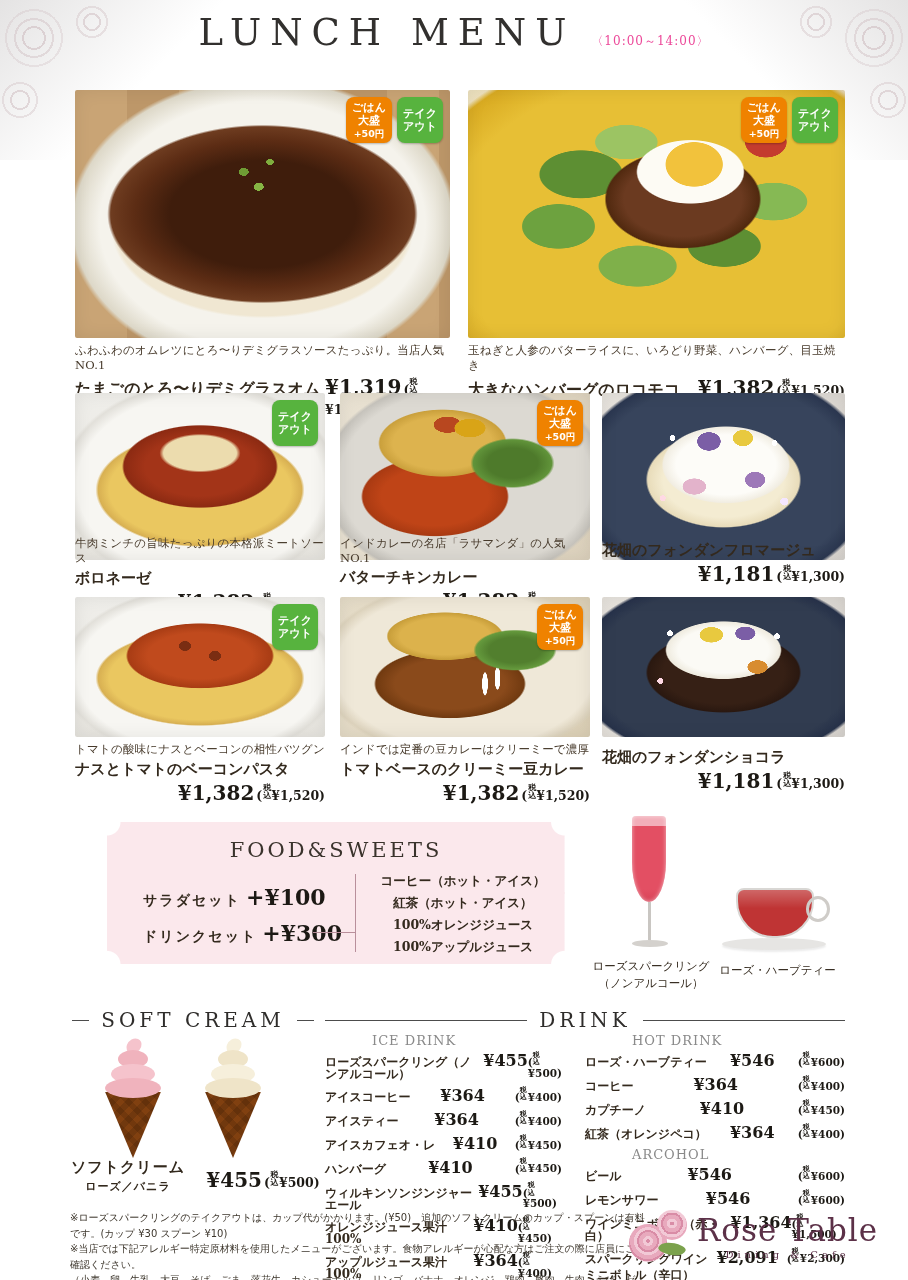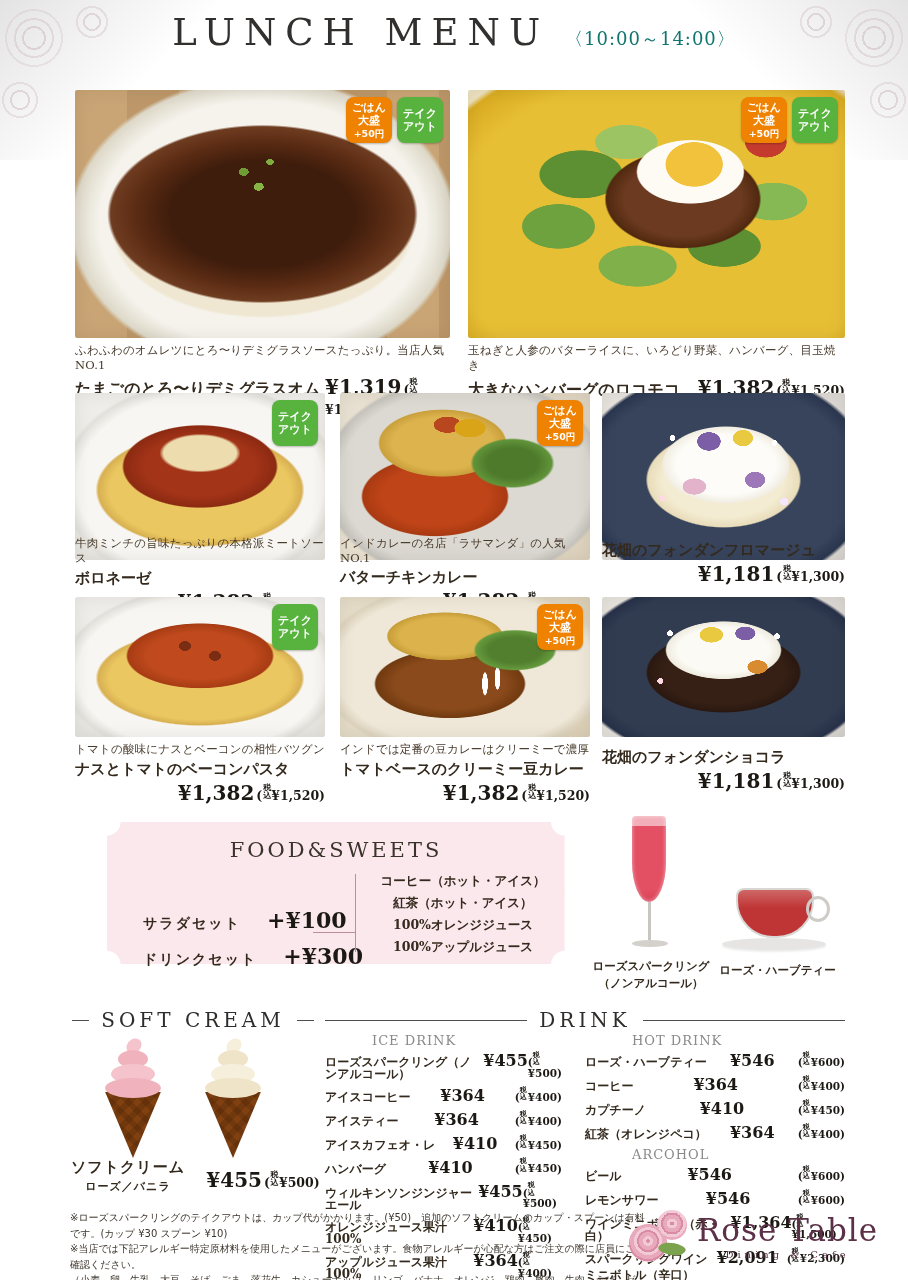--- a/index.html
+++ b/index.html
@@ -13,21 +13,21 @@
     radial-gradient(circle at 20px 100px, transparent 0 8px, rgba(205,186,190,.5) 8px 10px, transparent 10px 16px, rgba(205,186,190,.36) 16px 18px, transparent 18px),
     linear-gradient(135deg, rgba(185,182,182,.38), rgba(255,255,255,0) 55%);}
   .deco-tr{right:0;top:0;width:250px;height:160px;background:
     radial-gradient(circle at 216px 38px, transparent 0 10px, rgba(205,186,190,.55) 10px 12px, transparent 12px 18px, rgba(205,186,190,.42) 18px 20px, transparent 20px 27px, rgba(205,186,190,.3) 27px 29px, transparent 29px),
     radial-gradient(circle at 158px 22px, transparent 0 7px, rgba(205,186,190,.5) 7px 9px, transparent 9px 14px, rgba(205,186,190,.36) 14px 16px, transparent 16px),
     radial-gradient(circle at 230px 100px, transparent 0 8px, rgba(205,186,190,.5) 8px 10px, transparent 10px 16px, rgba(205,186,190,.36) 16px 18px, transparent 18px),
     linear-gradient(225deg, rgba(185,182,182,.38), rgba(255,255,255,0) 55%);}
   
   .hdr{position:absolute;left:0;top:11px;width:100%;display:flex;justify-content:center;align-items:baseline;gap:16px;}
   .hdr .t{font-size:37px;letter-spacing:9px;color:#32302e;}
-  .hdr .h{font-size:18px;letter-spacing:1px;color:#0f766e;}
+  .hdr .h{font-size:12px;letter-spacing:1px;color:#ec4899;}
   
   .photo{position:absolute;border-radius:2px;box-shadow:inset 0 0 18px rgba(0,0,0,.08);}
   .badges{position:absolute;top:7px;right:7px;display:flex;gap:5px;font-family:"DejaVu Sans","Liberation Sans",sans-serif;}
   .badge{width:46px;height:46px;border-radius:8px;color:#fff;display:flex;flex-direction:column;
          align-items:center;justify-content:center;font-size:11px;font-weight:bold;line-height:1.2;
          box-shadow:0 1px 2px rgba(0,0,0,.25);}
   .b-rice{background:#ef8200;}
   .b-rice .l3{font-size:9.5px;margin-top:1px;}
   .b-take{background:#57b33e;}
   .p-omurice{background:
@@ -117,39 +117,39 @@
   .tax::after{content:")";}
   .taxlab{display:inline-block;width:9px;font-size:8px;line-height:1.05;vertical-align:2px;letter-spacing:0;}
   
   .fsbox{position:absolute;left:107px;top:822px;width:458px;height:142px;
     background:
      radial-gradient(circle at 0 0, transparent 13px, #fbe8ec 14px) 0 0/51% 51% no-repeat,
      radial-gradient(circle at 100% 0, transparent 13px, #fbe8ec 14px) 100% 0/51% 51% no-repeat,
      radial-gradient(circle at 0 100%, transparent 13px, #fbe8ec 14px) 0 100%/51% 51% no-repeat,
      radial-gradient(circle at 100% 100%, transparent 13px, #fbe8ec 14px) 100% 100%/51% 51% no-repeat;}
   .fsbox .ttl{text-align:center;margin-top:16px;font-size:21px;letter-spacing:3px;color:#3a332c;}
-  .fs-row{position:absolute;left:36px;display:flex;align-items:baseline;gap:26px;margin-top:23px;}
+  .fs-row{position:absolute;left:36px;display:flex;align-items:baseline;gap:5px;}
   .fs-name{font-size:14px;font-weight:bold;letter-spacing:2px;color:#33291d;}
   .fs-price{font-size:22px;font-weight:bold;color:#1c1914;}
   .fs-divider{position:absolute;left:248px;top:52px;width:1px;height:78px;background:#b98f9b;}
   .fs-connector{position:absolute;left:206px;top:110px;width:42px;height:1px;background:#b98f9b;}
   .fs-opts{position:absolute;left:262px;top:48px;width:188px;text-align:center;}
   .fs-opt{font-size:12.5px;font-weight:bold;color:#33291d;line-height:1.75;}
   
   .flute{position:absolute;left:630px;top:816px;width:40px;height:140px;}
   .flute .bowl{position:absolute;left:2px;top:0;width:34px;height:86px;border-radius:4px 4px 17px 17px/4px 4px 40px 40px;
      background:linear-gradient(#f2aeb9 0 12%, #e34f63 12% 85%, #d84257);box-shadow:inset 0 0 4px rgba(255,255,255,.6);}
   .flute .stem{position:absolute;left:18px;top:86px;width:3px;height:38px;background:#c9c6c2;}
   .flute .foot{position:absolute;left:2px;top:124px;width:36px;height:7px;border-radius:50%;background:#d4d1cd;}
   .teacup{position:absolute;left:722px;top:880px;width:110px;height:78px;}
   .teacup .cup{position:absolute;left:14px;top:8px;width:74px;height:46px;border-radius:8px 8px 37px 37px;
      background:linear-gradient(rgba(255,255,255,.25),rgba(255,255,255,0) 40%),#bf3434;border:2px solid #d9d7d4;}
   .teacup .handle{position:absolute;right:2px;top:16px;width:18px;height:20px;border:3px solid #cfccc8;border-radius:50%;}
   .teacup .saucer{position:absolute;left:0;top:58px;width:104px;height:12px;border-radius:50%;background:#e6e5e3;box-shadow:0 2px 2px rgba(0,0,0,.08);}
-  .show-cap{position:absolute;text-align:center;font-size:11.5px;font-weight:bold;color:#33291d;line-height:1.45;}
+  .show-cap{position:absolute;text-align:center;font-size:11.5px;font-weight:normal;color:#33291d;line-height:1.45;}
   
   .sech{position:absolute;display:flex;align-items:center;gap:12px;}
   .sech .line{flex:1;height:1px;background:#4c4c4c;}
   .sech .st{font-size:20px;letter-spacing:4px;color:#2f2d2b;}
   
   .cone{position:absolute;width:58px;height:66px;
     clip-path:polygon(50% 100%, 2% 0, 98% 0);
     background:repeating-linear-gradient(45deg,#b5803f 0 6px,#a06f33 6px 12px),
                repeating-linear-gradient(-45deg,rgba(0,0,0,.12) 0 6px,transparent 6px 12px),#b5803f;
     background-blend-mode:multiply;}

